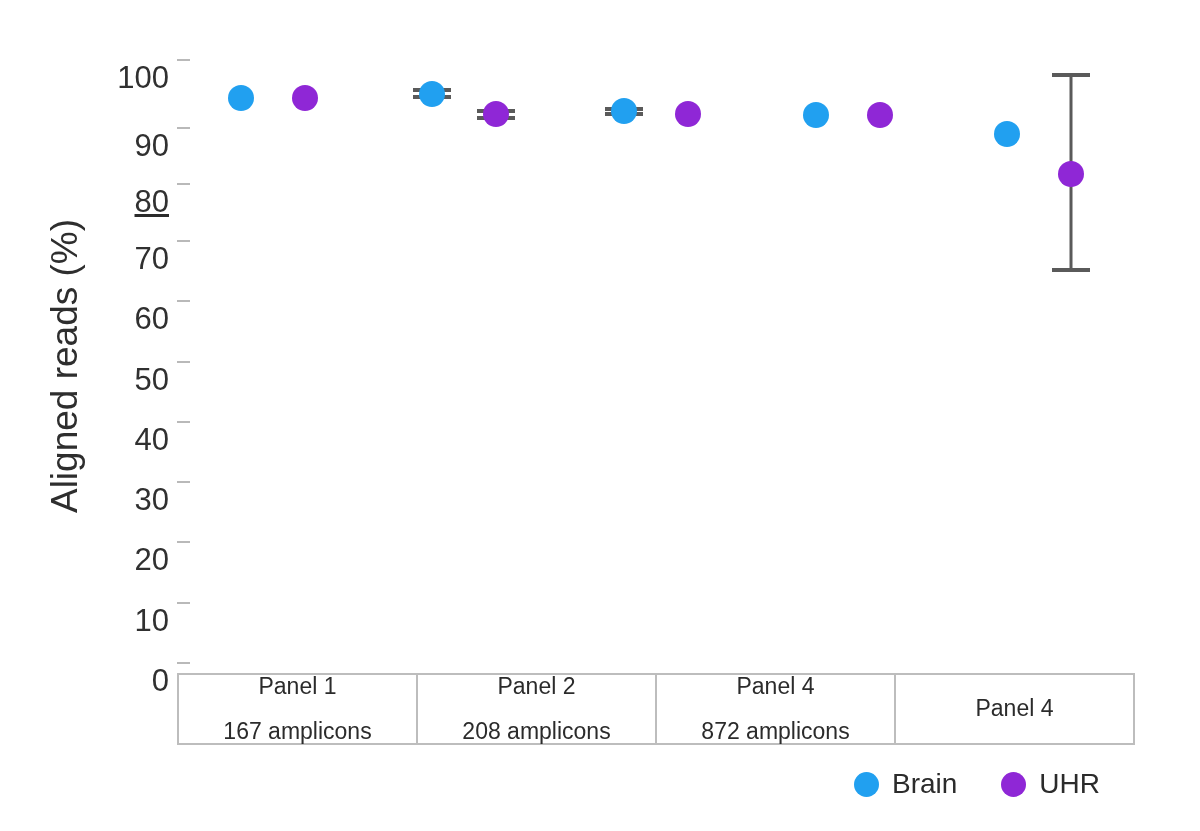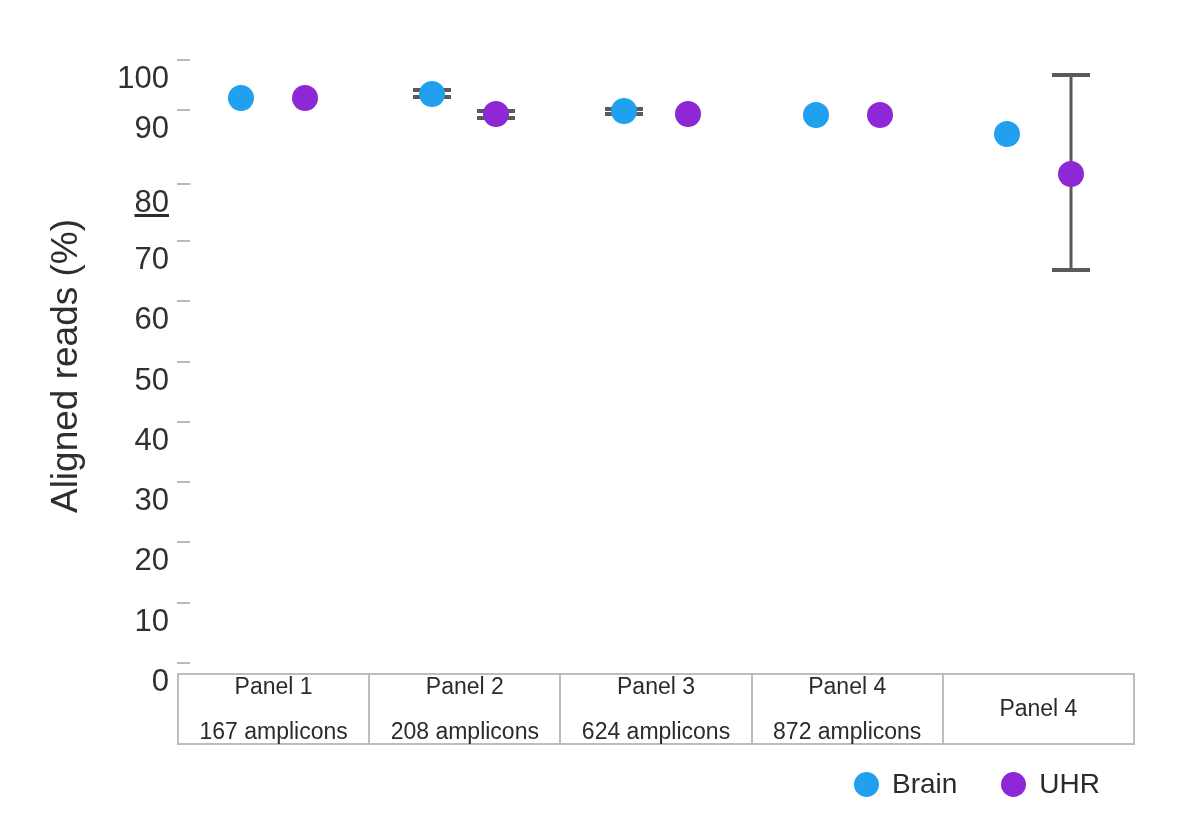--- a/index.html
+++ b/index.html
@@ -199,21 +199,21 @@
         <span class="y-tick-mark"></span>
       </div>
       <div class="y-tick" style="top: 225.9px;">
         <span class="y-tick-label">70</span>
         <span class="y-tick-mark"></span>
       </div>
       <div class="y-tick" style="top: 169px; text-decoration: underline;">
         <span class="y-tick-label">80</span>
         <span class="y-tick-mark"></span>
       </div>
-      <div class="y-tick" style="top: 95px;">
+      <div class="y-tick" style="top: 113px;">
         <span class="y-tick-label">90</span>
         <span class="y-tick-mark"></span>
       </div>
       <div class="y-tick" style="top: 45px;">
         <span class="y-tick-label">100</span>
         <span class="y-tick-mark"></span>
       </div>
     </div>
 
   <div class="plot-area">
@@ -254,24 +254,20 @@
   <div class="strip-row">
       <div class="strip-cell">
         <div class="strip-line1">Panel 1</div>
         <div class="strip-line2">167 amplicons</div>
       </div>
       <div class="strip-cell">
         <div class="strip-line1">Panel 2</div>
         <div class="strip-line2">208 amplicons</div>
       </div>
       <div class="strip-cell">
-        <div class="strip-line1">Panel 3</div>
-        <div class="strip-line2">624 amplicons</div>
-      </div>
-      <div class="strip-cell">
         <div class="strip-line1">Panel 4</div>
         <div class="strip-line2">872 amplicons</div>
       </div>
       <div class="strip-cell">
         <div class="strip-line1">Panel 4</div>
       </div>
     </div>
 
   <div class="legend">
       <div class="legend-item">

